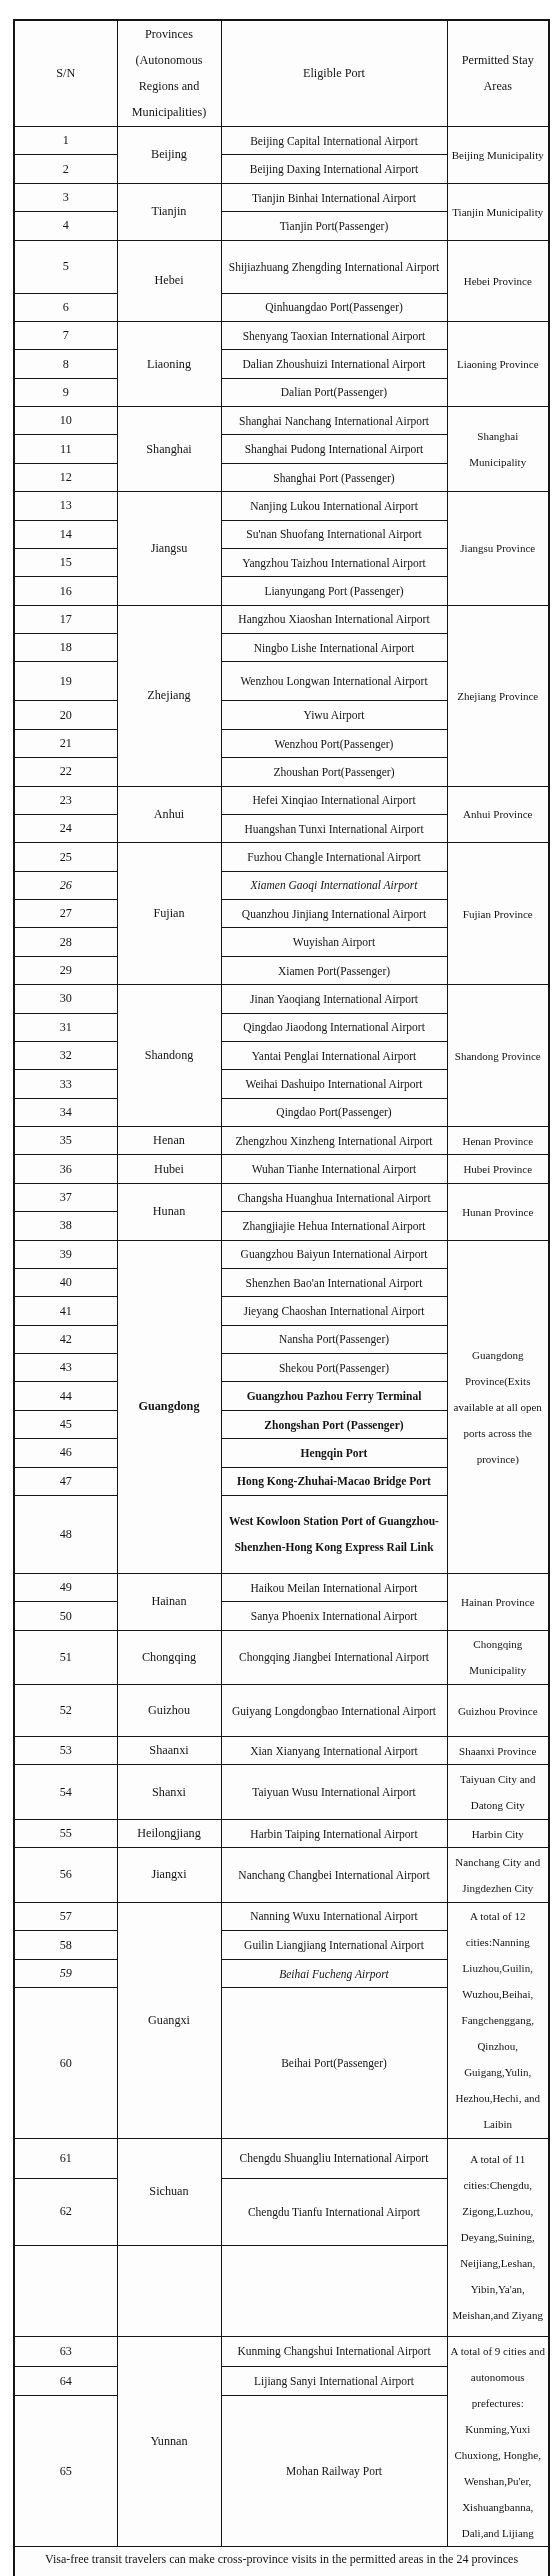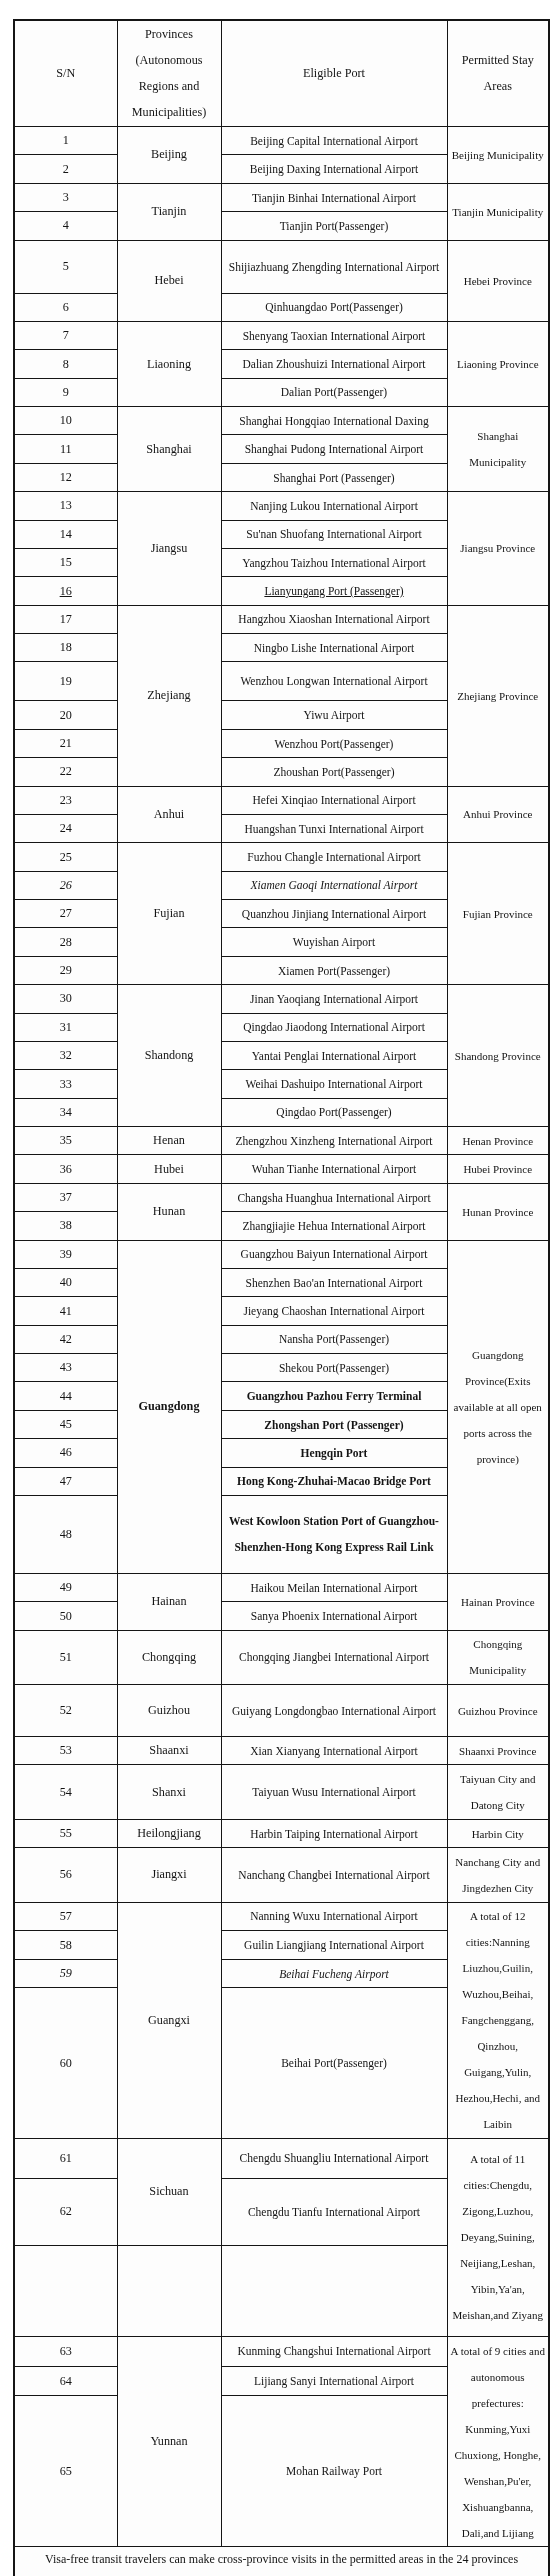--- a/index.html
+++ b/index.html
@@ -116,21 +116,21 @@
           <td class="sn-cell">8</td>
           <td class="port-cell">Dalian Zhoushuizi International Airport</td>
         </tr>
         <tr style="height: 26px;">
           <td class="sn-cell">9</td>
           <td class="port-cell">Dalian Port(Passenger)</td>
         </tr>
         <tr style="height: 26px;">
           <td class="sn-cell">10</td>
           <td class="prov-cell" rowspan="3">Shanghai</td>
-          <td class="port-cell">Shanghai Hongqiao International Daxing</td>
+          <td class="port-cell">Shanghai Nanchang International Airport</td>
           <td class="stay-cell" rowspan="3">Shanghai Municipality</td>
         </tr>
         <tr style="height: 26px;">
           <td class="sn-cell">11</td>
           <td class="port-cell">Shanghai Pudong International Airport</td>
         </tr>
         <tr style="height: 26px;">
           <td class="sn-cell">12</td>
           <td class="port-cell">Shanghai Port (Passenger)</td>
         </tr>
@@ -141,21 +141,21 @@
           <td class="stay-cell" rowspan="4">Jiangsu Province</td>
         </tr>
         <tr style="height: 26px;">
           <td class="sn-cell">14</td>
           <td class="port-cell">Su'nan Shuofang International Airport</td>
         </tr>
         <tr style="height: 26px;">
           <td class="sn-cell">15</td>
           <td class="port-cell">Yangzhou Taizhou International Airport</td>
         </tr>
-        <tr style="height: 26px; text-decoration: underline;">
+        <tr style="height: 26px;">
           <td class="sn-cell">16</td>
           <td class="port-cell">Lianyungang Port (Passenger)</td>
         </tr>
         <tr style="height: 26px;">
           <td class="sn-cell">17</td>
           <td class="prov-cell" rowspan="6">Zhejiang</td>
           <td class="port-cell">Hangzhou Xiaoshan International Airport</td>
           <td class="stay-cell" rowspan="6">Zhejiang Province</td>
         </tr>
         <tr style="height: 26px;">

